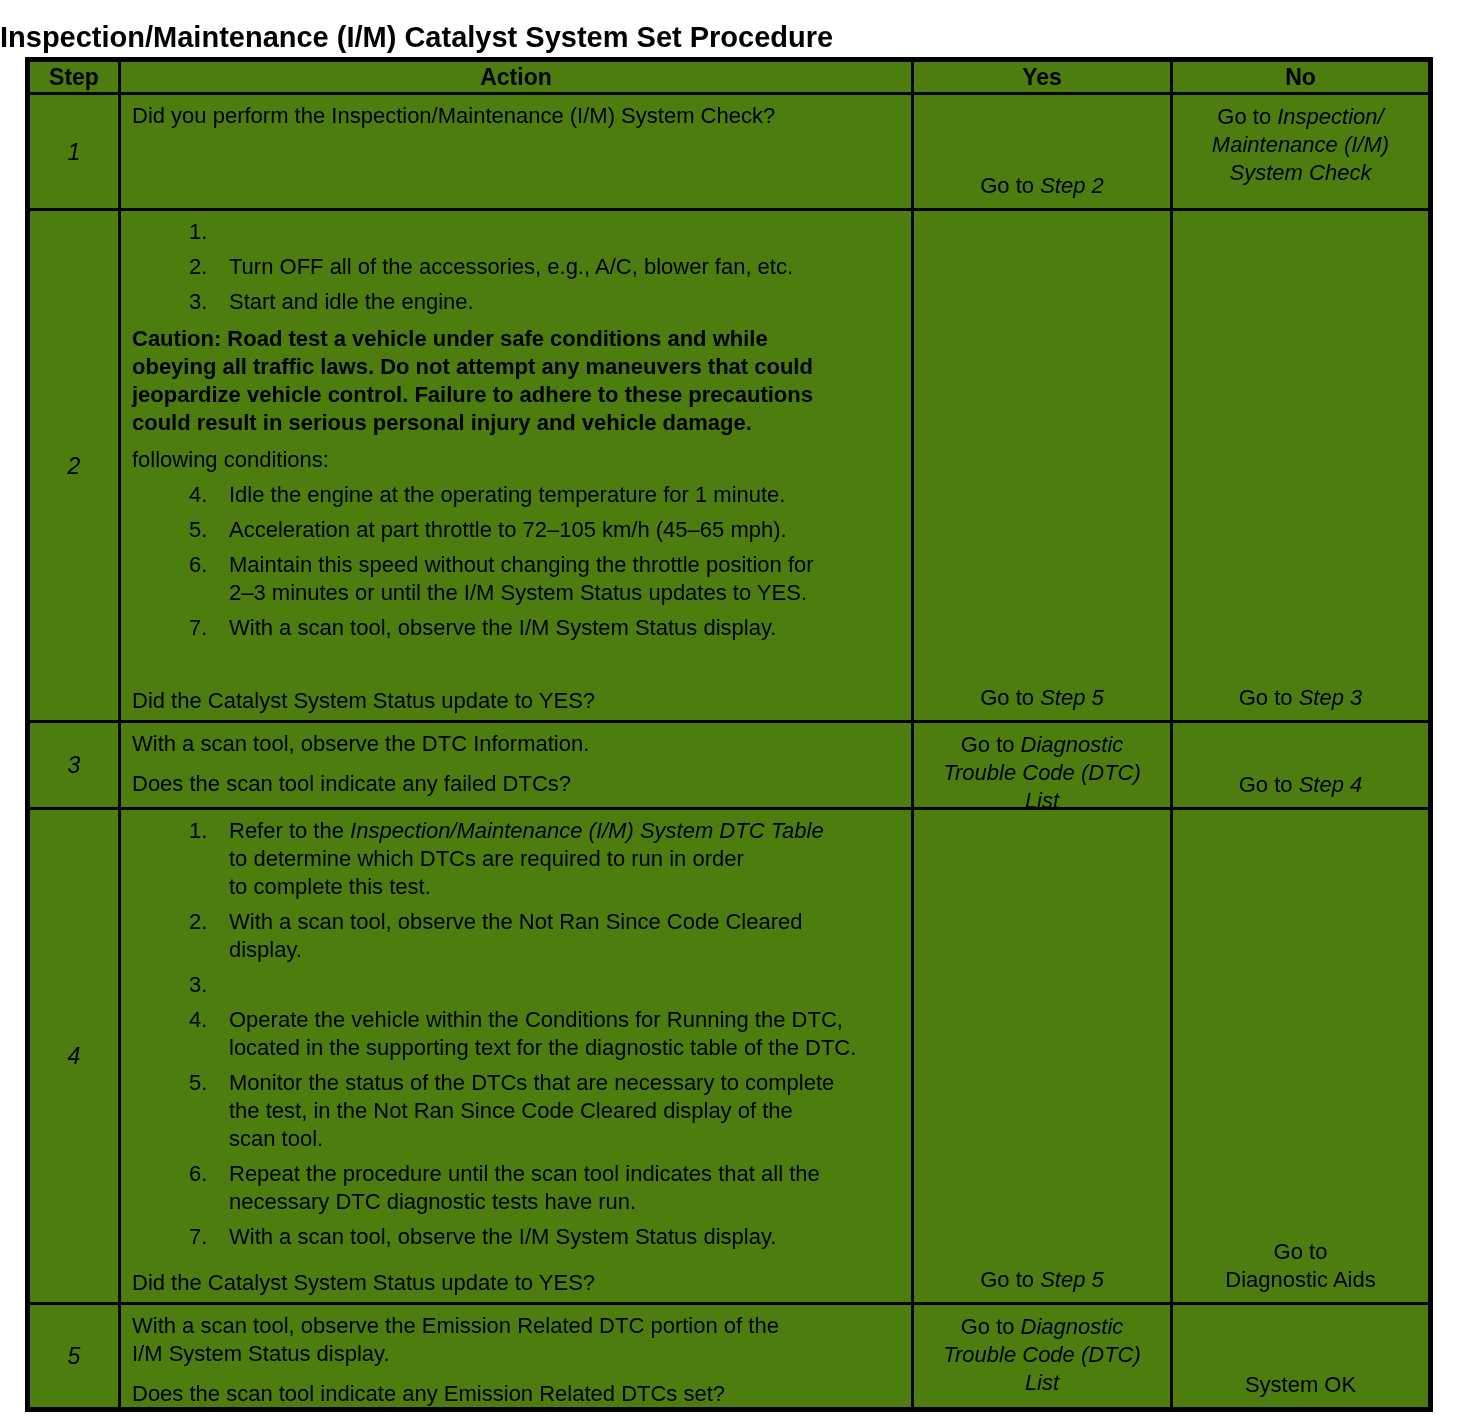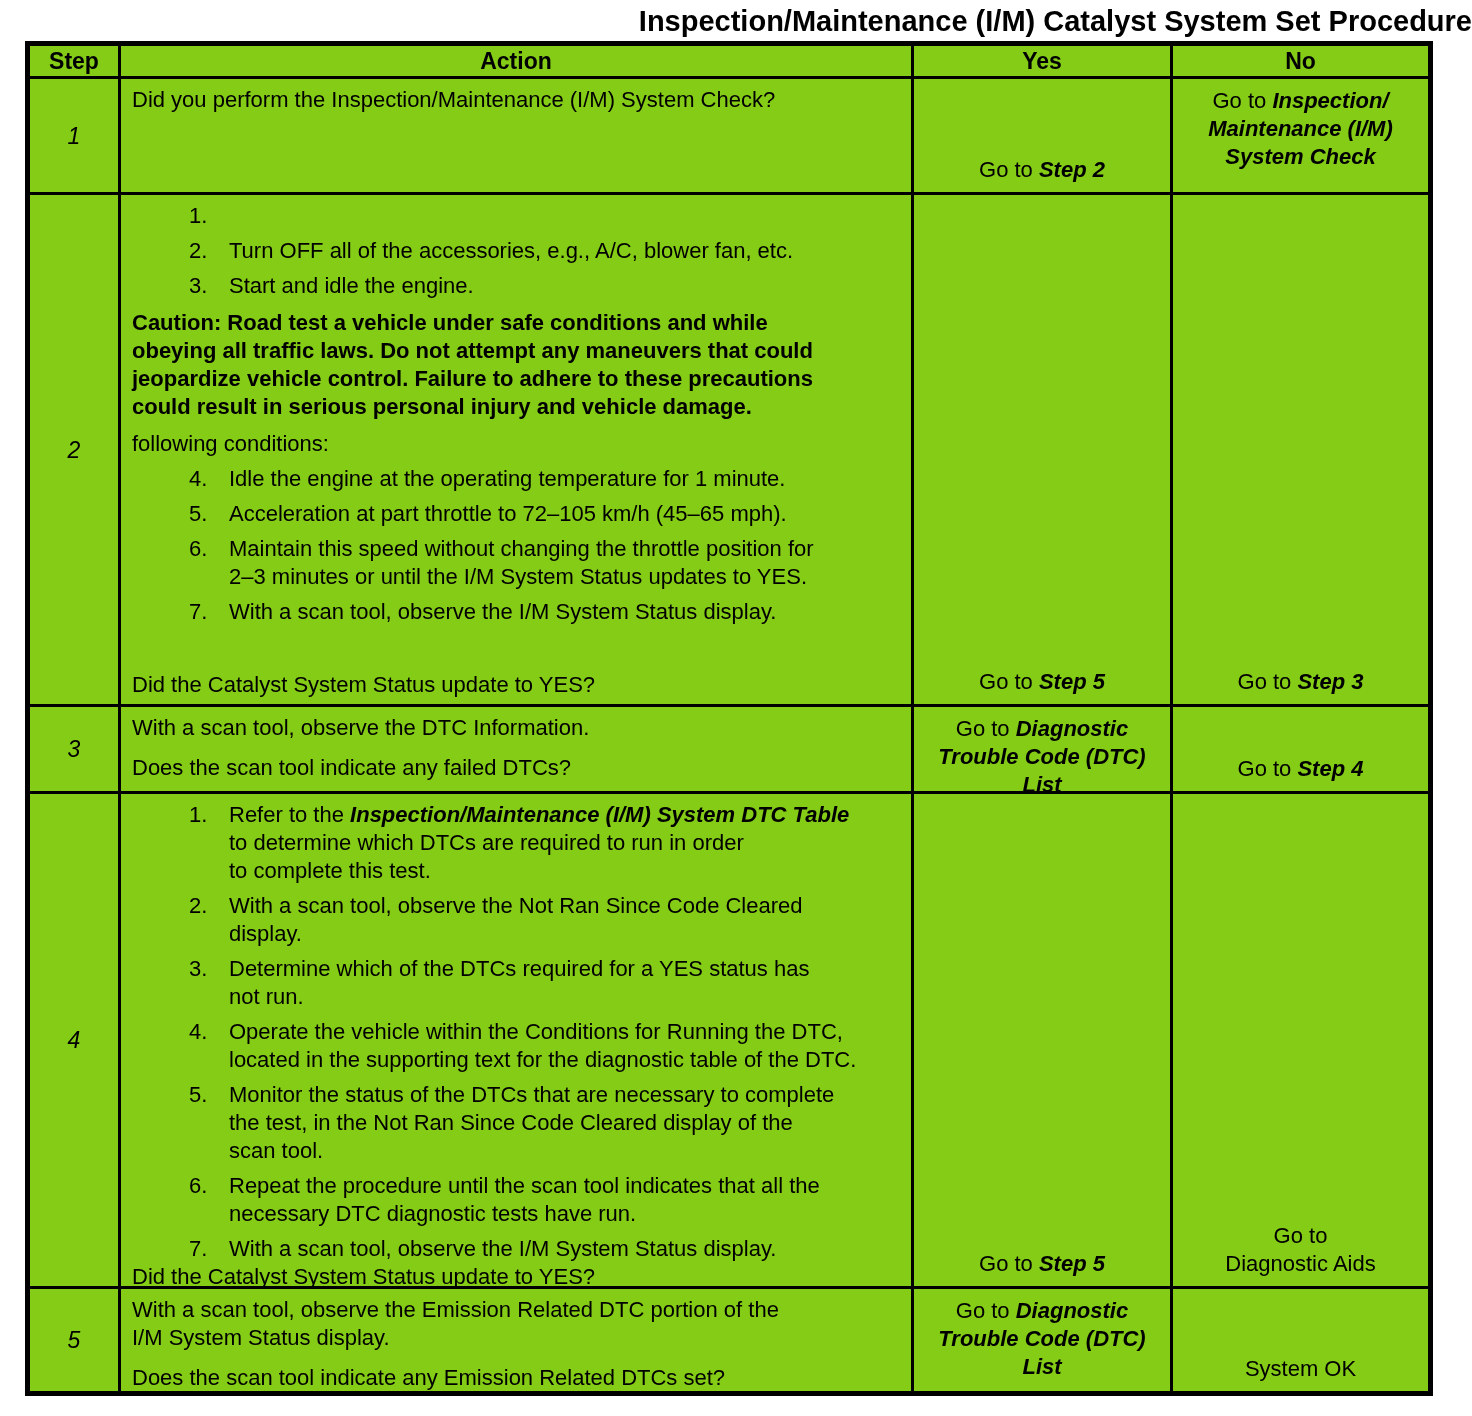--- a/index.html
+++ b/index.html
@@ -1,49 +1,49 @@
 <!DOCTYPE html>
 <html><head>
 <meta charset="utf-8">
 <style>
   html,body { margin:0; padding:0; }
   body {
     width:1472px; height:1416px; background:#fff; color:#000;
     font-family:"Liberation Sans", sans-serif;
   }
   .title {
-    text-align:right; font-weight:bold; font-size:29px;
-    padding-top:4px; height:37px; line-height:34px;
+    text-align:left; font-weight:bold; font-size:29px;
+    padding-top:20px; height:37px; line-height:34px;
   }
   .grid {
     display:grid;
     grid-template-columns:88px 790px 256px 255px;
     grid-template-rows:30px 113px 509px 84px 492px 102px;
     gap:3px; background:#000; border:5px solid #000;
     width:max-content; margin-left:25px;
   }
-  .c { background:#84cc16; font-size:22px; line-height:28px; box-sizing:border-box; overflow:hidden; }
+  .c { background:#4d7c0f; font-size:22px; line-height:28px; box-sizing:border-box; overflow:hidden; }
   .hd { display:flex; align-items:center; justify-content:center; font-weight:bold; font-size:23px; }
   .step { display:flex; align-items:center; justify-content:center; font-style:italic; font-size:23px; }
   .act { padding:7px 0 5px 11px; display:flex; flex-direction:column; }
   .yn { display:flex; flex-direction:column; align-items:center; justify-content:flex-start;
         text-align:center; padding:8px 8px 8px 8px; }
   .yn.vb { justify-content:flex-end; }
   .ln { display:block; }
   .li { display:flex; padding-left:57px; margin-top:7px; }
   .li:first-child { margin-top:0; }
   .num { flex:0 0 40px; }
   .txt { flex:1; }
   .caution { font-weight:bold; margin-top:9px; }
   .important { margin-top:9px; }
   .important b { font-weight:bold; }
   .q { margin-top:12px; }
   .q.push { margin-top:auto; }
   .q.first { margin-top:0; }
-  i { font-style:italic;font-weight:bold; }
+  i { font-style:italic; }
 </style>
 </head>
 <body>
 
 <div class="title">Inspection/Maintenance (I/M) Catalyst System Set Procedure</div>
 
 <div class="grid">
 
   <div class="c hd">Step</div>
   <div class="c hd">Action</div>
@@ -149,24 +149,20 @@
     </div>
     <div class="li">
       <span class="num">2.</span>
       <span class="txt">
         <span class="ln">With a scan tool, observe the Not Ran Since Code Cleared</span>
         <span class="ln">display.</span>
       </span>
     </div>
     <div class="li">
       <span class="num">3.</span>
-      <span class="txt">
-        <span class="ln">Determine which of the DTCs required for a YES status has</span>
-        <span class="ln">not run.</span>
-      </span>
     </div>
     <div class="li">
       <span class="num">4.</span>
       <span class="txt">
         <span class="ln">Operate the vehicle within the Conditions for Running the DTC,</span>
         <span class="ln">located in the supporting text for the diagnostic table of the DTC.</span>
       </span>
     </div>
     <div class="li">
       <span class="num">5.</span>

